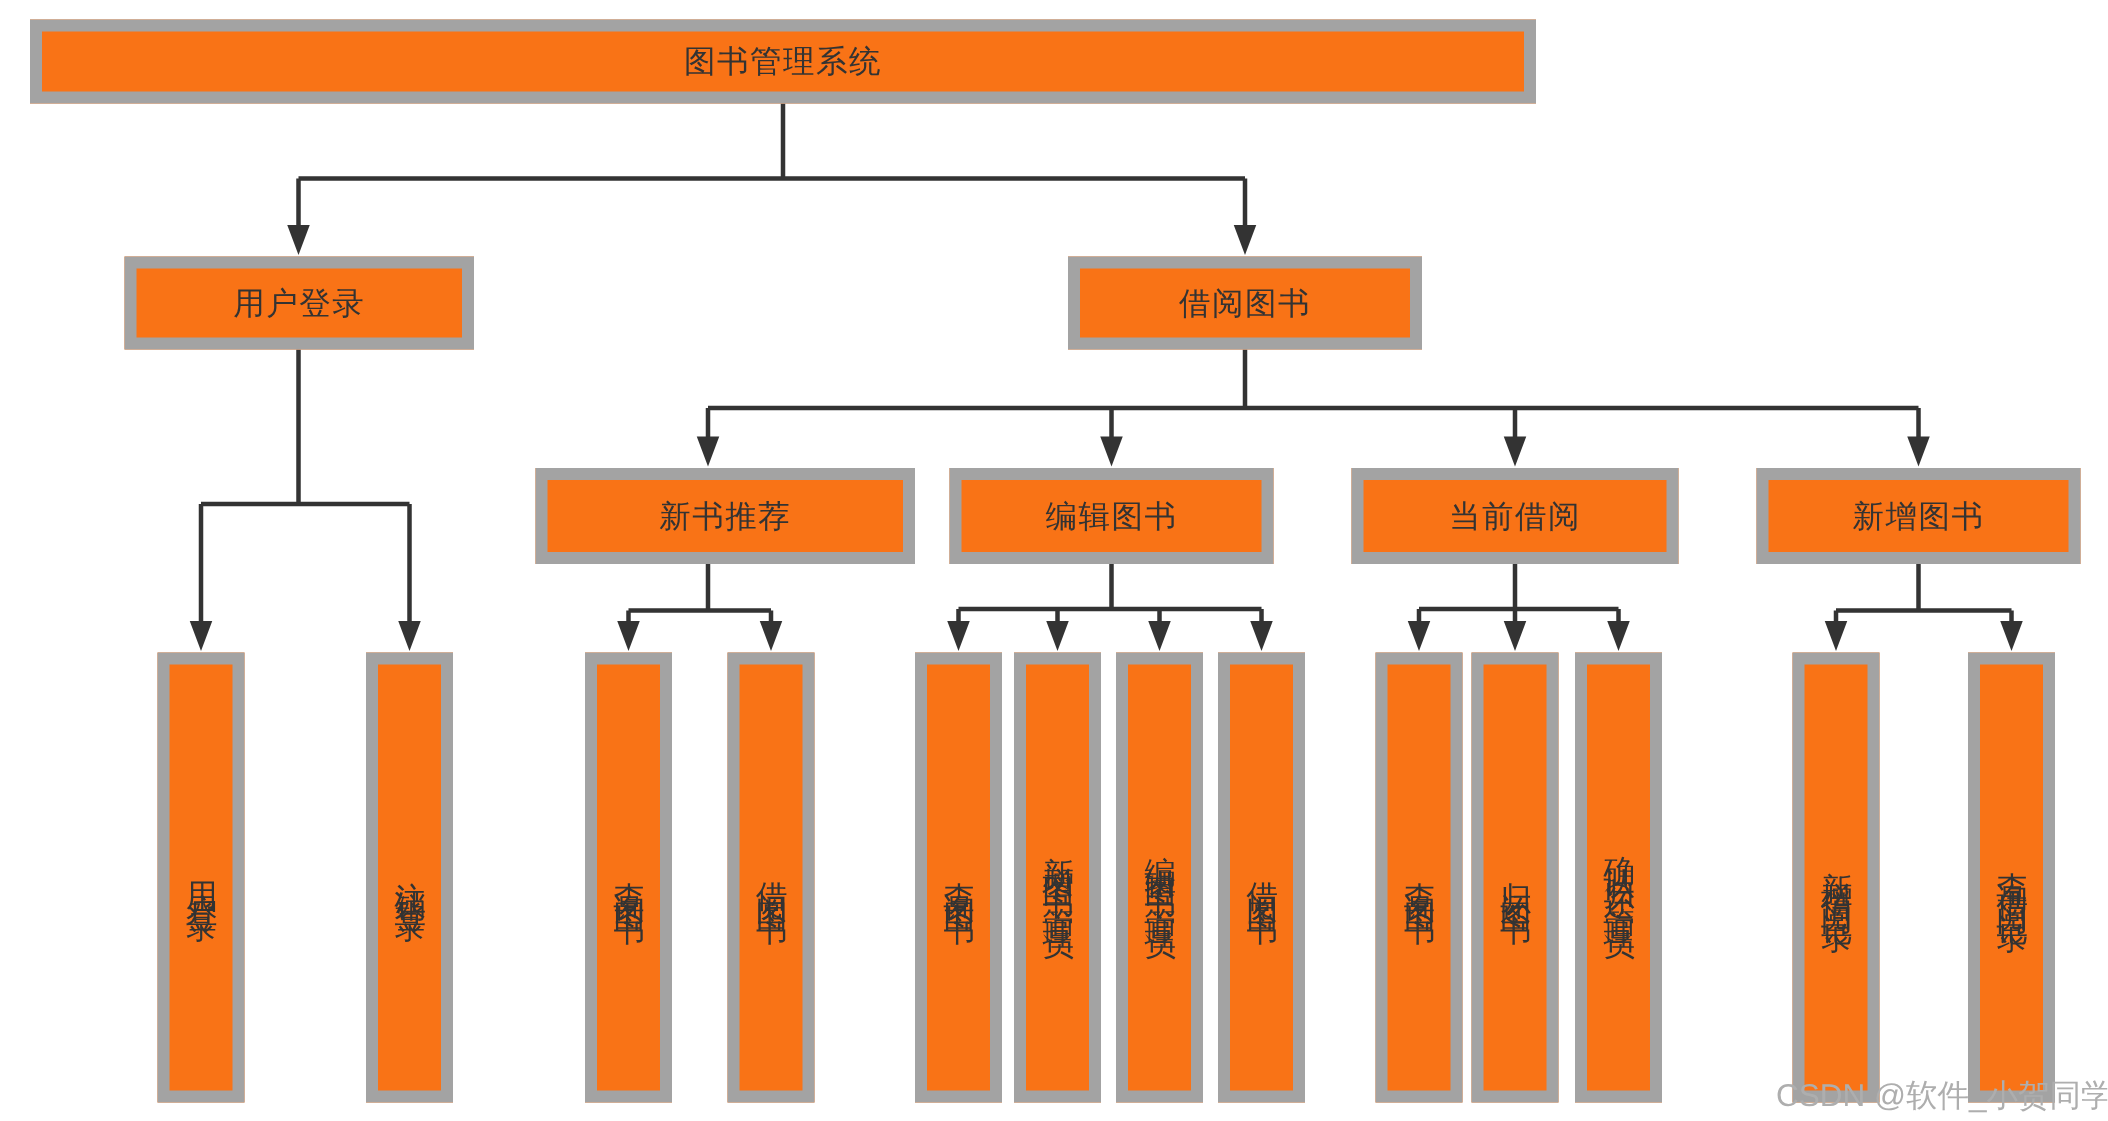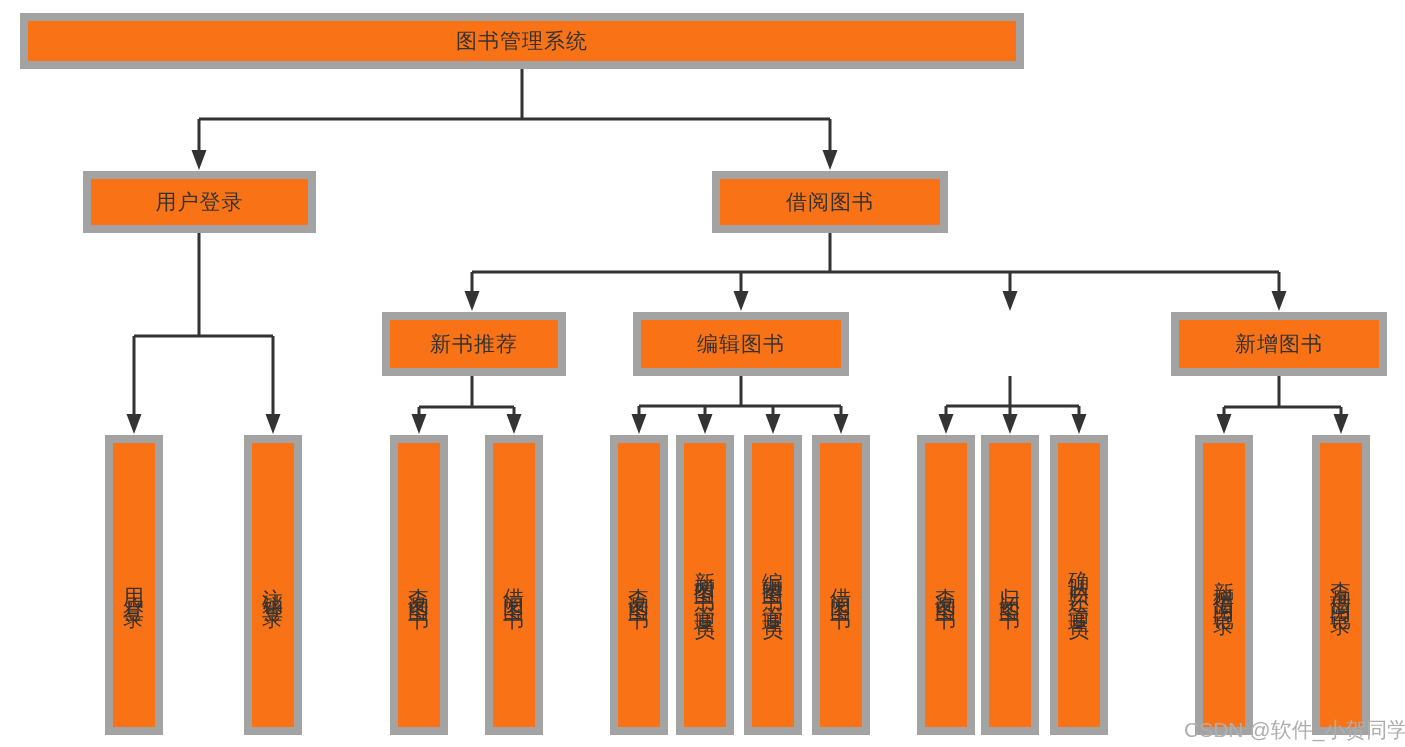--- a/index.html
+++ b/index.html
@@ -97,25 +97,28 @@
     <span class="hlabel">图书管理系统</span>
   </div>
 
   <div class="box" style="left:83px; top:171px; width:233px; height:62px">
     <span class="hlabel">用户登录</span>
   </div>
   <div class="box" style="left:712px; top:171px; width:236px; height:62px">
     <span class="hlabel">借阅图书</span>
   </div>
 
-  <div class="box" style="left:382px; top:312px; width:184px; height:64px">
+  <div class="box" style="left:357px; top:312px; width:253px; height:64px">
     <span class="hlabel">新书推荐</span>
   </div>
   <div class="box" style="left:633px; top:312px; width:216px; height:64px">
     <span class="hlabel">编辑图书</span>
+  </div>
+  <div class="box" style="left:901px; top:312px; width:218px; height:64px">
+    <span class="hlabel">当前借阅</span>
   </div>
   <div class="box" style="left:1171px; top:312px; width:216px; height:64px">
     <span class="hlabel">新增图书</span>
   </div>
 
   <div class="box leaf" style="left:105px; top:435px; width:58px; height:300px">
     <span class="vtext">用户登录</span>
   </div>
   <div class="box leaf" style="left:244px; top:435px; width:58px; height:300px">
     <span class="vtext">注销登录</span>

